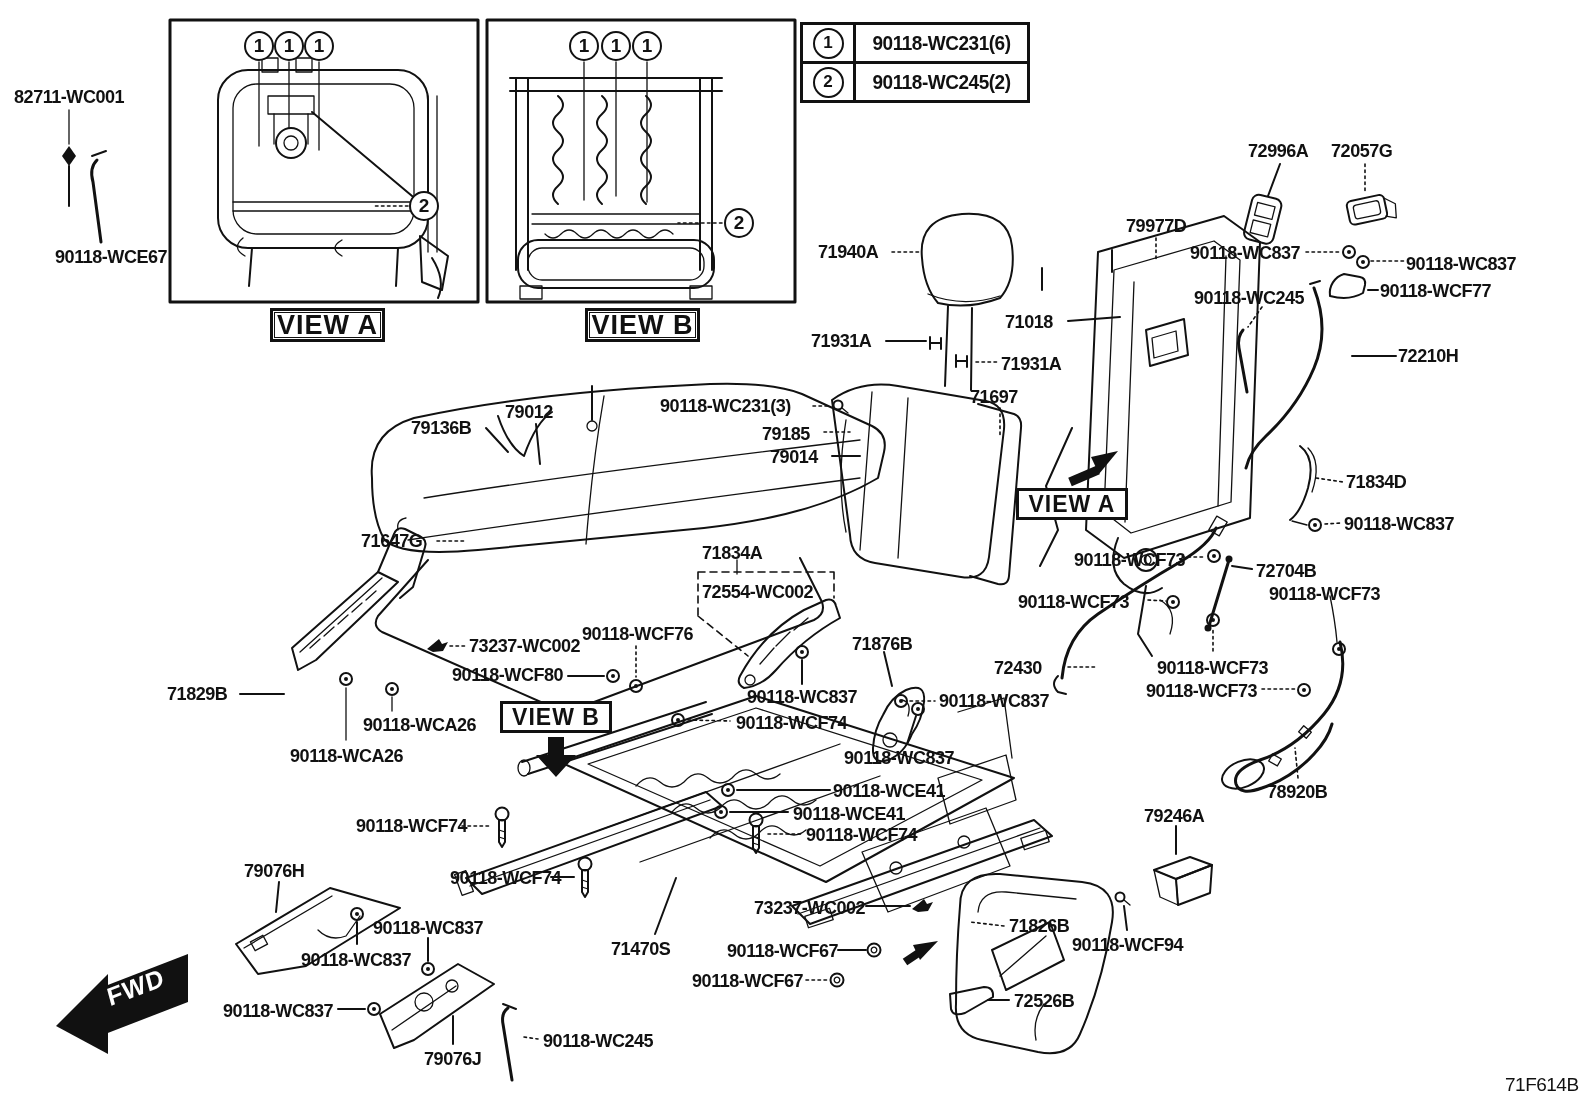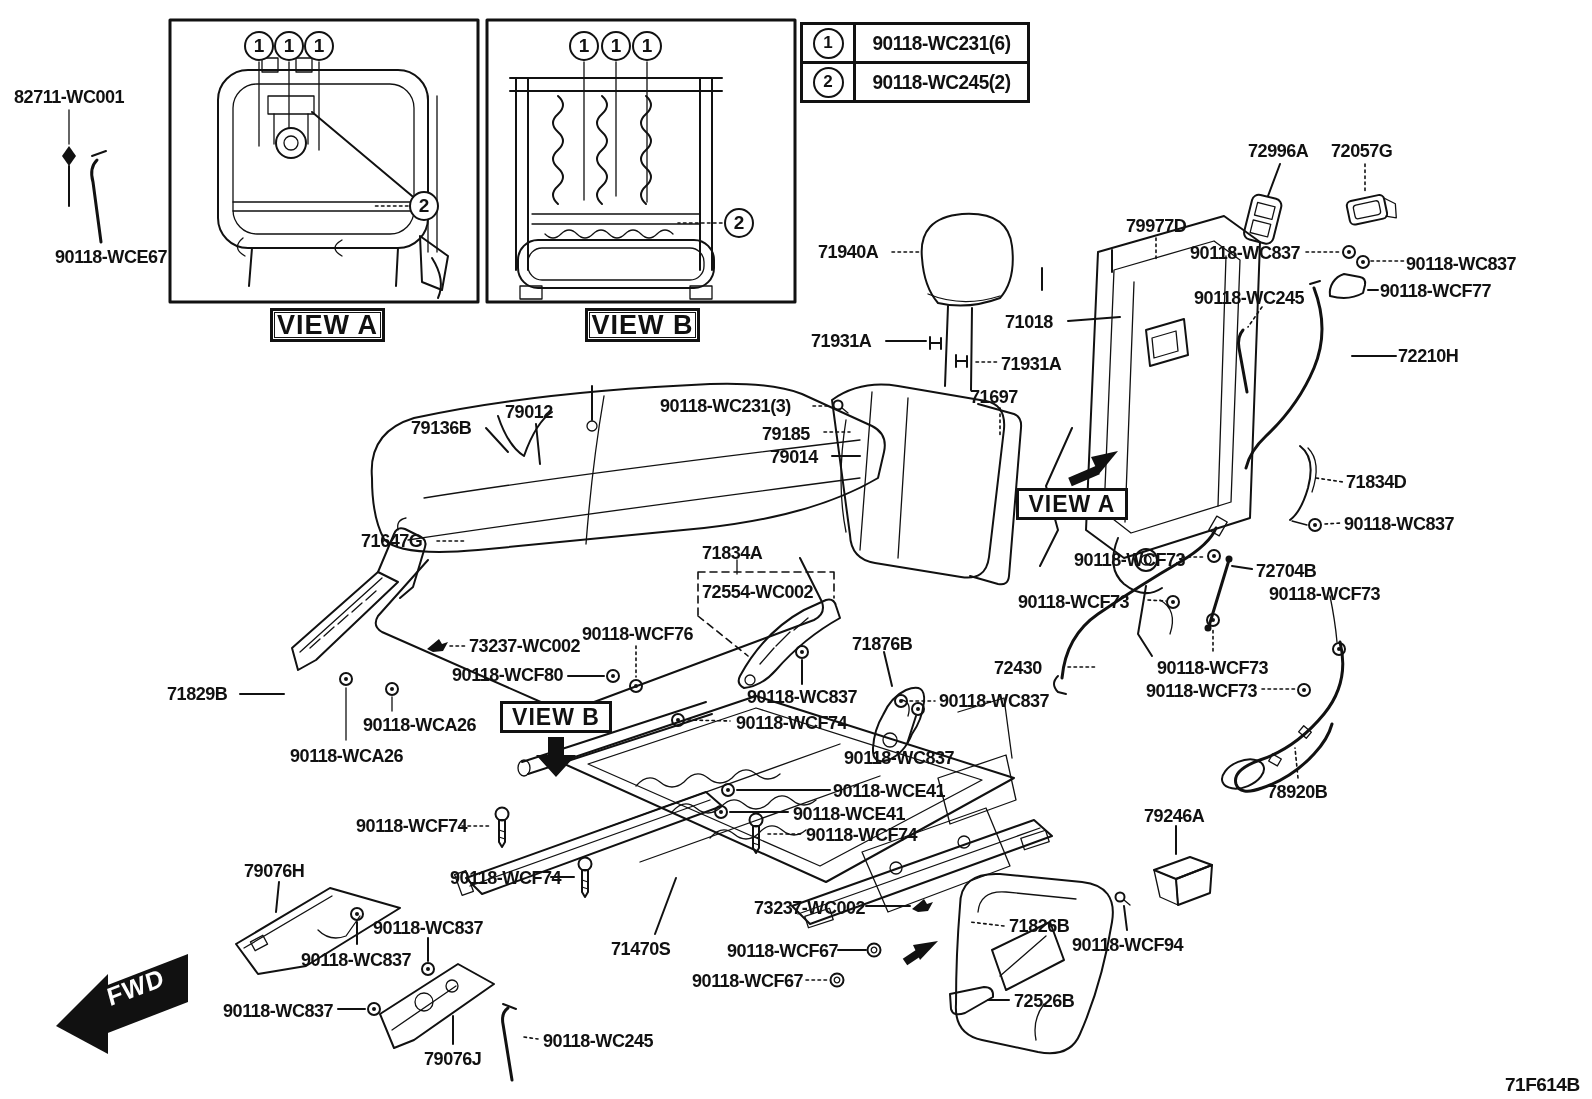--- a/index.html
+++ b/index.html
@@ -24,21 +24,21 @@
             font-weight:bold;font-size:23px;letter-spacing:1px;background:#fff;box-sizing:border-box;}
   #legend{position:absolute;left:800px;top:22px;width:230px;border:3px solid #111;background:#fff;box-sizing:border-box;}
   .legend-row{display:flex;align-items:center;height:36px;}
   .legend-row + .legend-row{border-top:3px solid #111;}
   .legend-num{width:50px;display:flex;align-items:center;justify-content:center;align-self:stretch;border-right:3px solid #111;}
   .legend-circ{width:27px;height:27px;border:2px solid #111;border-radius:50%;display:flex;
                align-items:center;justify-content:center;font-weight:bold;font-size:17px;}
   .legend-part{flex:1;text-align:center;font-weight:bold;font-size:20px;letter-spacing:-0.5px;transform:scaleX(.95);}
   #fwd-text{position:absolute;left:104px;top:984px;color:#fff;font-weight:bold;font-size:25px;
             letter-spacing:1px;transform:rotate(-21deg) skewX(-6deg);transform-origin:left top;}
-  #diagram-code{position:absolute;left:1505px;top:1074px;font-weight:bold;font-size:19px;letter-spacing:-0.5px;}
+  #diagram-code{position:absolute;left:1505px;top:1074px;font-weight:normal;font-size:19px;letter-spacing:-0.5px;}
 </style>
 </head>
 <body>
 
 <div id="canvas">
 
 <svg class="art" width="1592" height="1099" viewBox="0 0 1592 1099">
   <defs>
     <g id="bolt">
           <circle r="6" class="ln"></circle>

